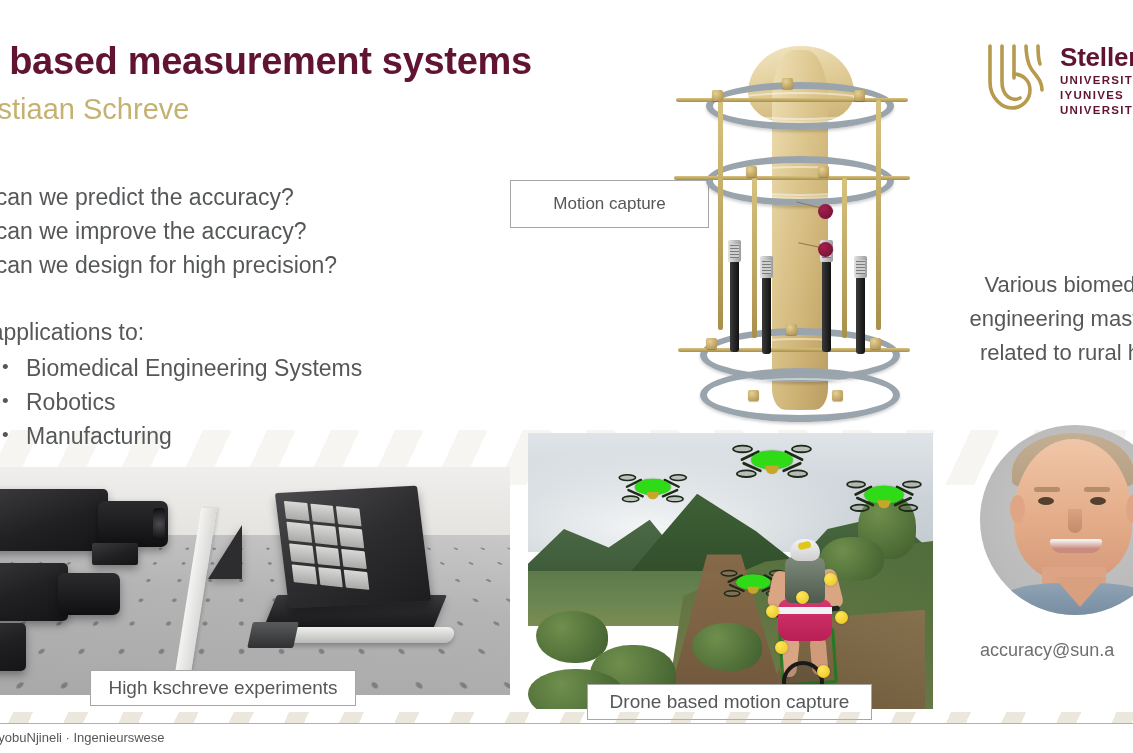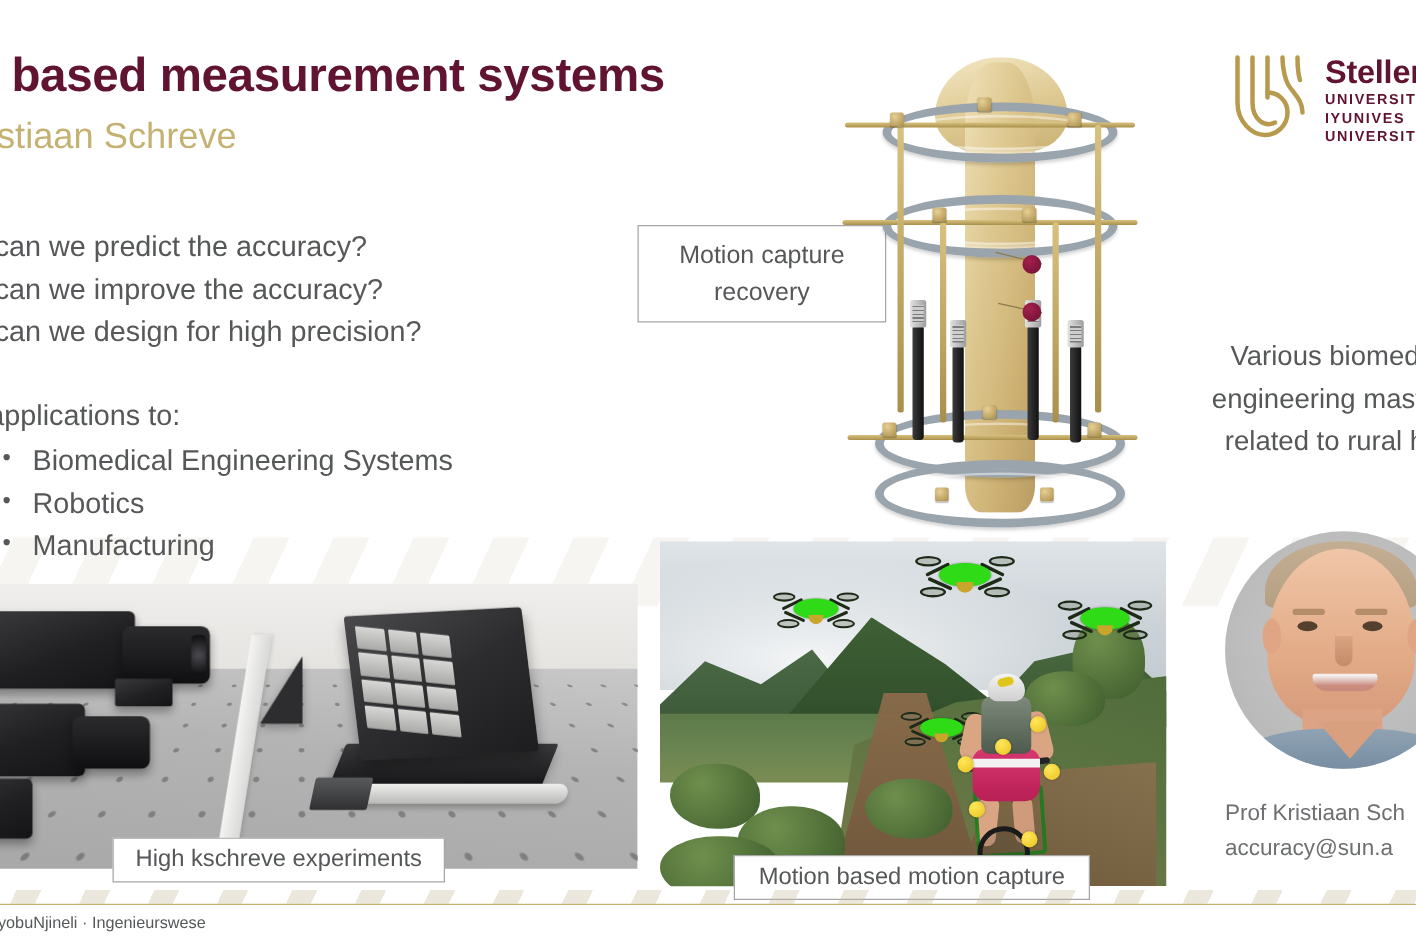--- a/index.html
+++ b/index.html
@@ -76,21 +76,21 @@
     font-size: 19px;
     color: #555759;
   }
   
   .caption-box {
     position: absolute;
     background: #ffffff;
     border: 1px solid #a6a6a6;
     color: #555759;
     text-align: center;
-    font-size: 20px;
+    font-size: 17px;
     line-height: 30px;
     padding: 8px 10px;
   }
   #cap-fracture { left: 510px; top: 180px; width: 199px; }
   #cap-precision { left: 90px; top: 670px; width: 266px; padding: 4px 10px; font-size: 19px; line-height: 26px; }
   #cap-drone { left: 587px; top: 684px; width: 285px; padding: 4px 10px; font-size: 19px; line-height: 26px; }
   
   .right-text {
     position: absolute;
     left: 900px; top: 268px;
@@ -457,21 +457,20 @@
     <div class="q">ith applications to:</div>
     <ul class="sub-list">
       <li>Biomedical Engineering Systems</li>
       <li>Robotics</li>
       <li>Manufacturing</li>
     </ul>
   </div>
 
   <div class="caption-box" id="cap-fracture">
     <div>Motion capture</div>
-    <div>recovery</div>
   </div>
 
   <div id="fixator">
     <div class="bone-head"></div>
     <div class="bone"></div>
 
     <div class="ring" style="left:16px; top:44px; width:188px; height:48px;">
         <div class="ring-inner"></div>
       </div>
     <div class="ring" style="left:16px; top:118px; width:188px; height:50px;">
@@ -638,39 +637,38 @@
     <div class="cyc-helmet"></div>
 
     <div class="marker" style="left:296px; top:140px;"></div>
     <div class="marker" style="left:307px; top:178px;"></div>
     <div class="marker" style="left:238px; top:172px;"></div>
     <div class="marker" style="left:247px; top:208px;"></div>
     <div class="marker" style="left:289px; top:232px;"></div>
     <div class="marker" style="left:251px; top:252px;"></div>
     <div class="marker" style="left:268px; top:158px;"></div>
   </div>
-  <div class="caption-box" id="cap-drone">Motion based motion capture</div>
+  <div class="caption-box" id="cap-drone">Drone based motion capture</div>
 
   <div id="portrait">
     <div class="hair"></div>
     <div class="face"></div>
     <div class="ear" style="left:30px;"></div>
     <div class="ear" style="left:146px;"></div>
     <div class="brow" style="left:54px; top:62px;"></div>
     <div class="brow" style="left:104px; top:62px;"></div>
     <div class="eye" style="left:58px; top:72px;"></div>
     <div class="eye" style="left:110px; top:72px;"></div>
     <div class="nose"></div>
     <div class="mouth"></div>
     <div class="neck"></div>
     <div class="shirt"></div>
   </div>
 
   <div class="contact">
-    <div>Prof Kristiaan Sch</div>
     <div>accuracy@sun.a</div>
   </div>
 
   <div class="logo">
     <div class="logo-mark">
       <svg viewBox="0 0 66 74" width="66" height="74" aria-hidden="true">
         <g fill="none" stroke="#b79a4e" stroke-width="3.6" stroke-linecap="round">
           <path d="M8 6 C8 6 8 30 8 42 C8 58 20 68 30 68 C40 68 48 60 48 50 C48 40 40 34 32 34"></path>
           <path d="M20 6 C20 6 20 30 20 42 C20 56 30 62 38 58"></path>
           <path d="M32 6 C32 6 32 26 32 38"></path>

